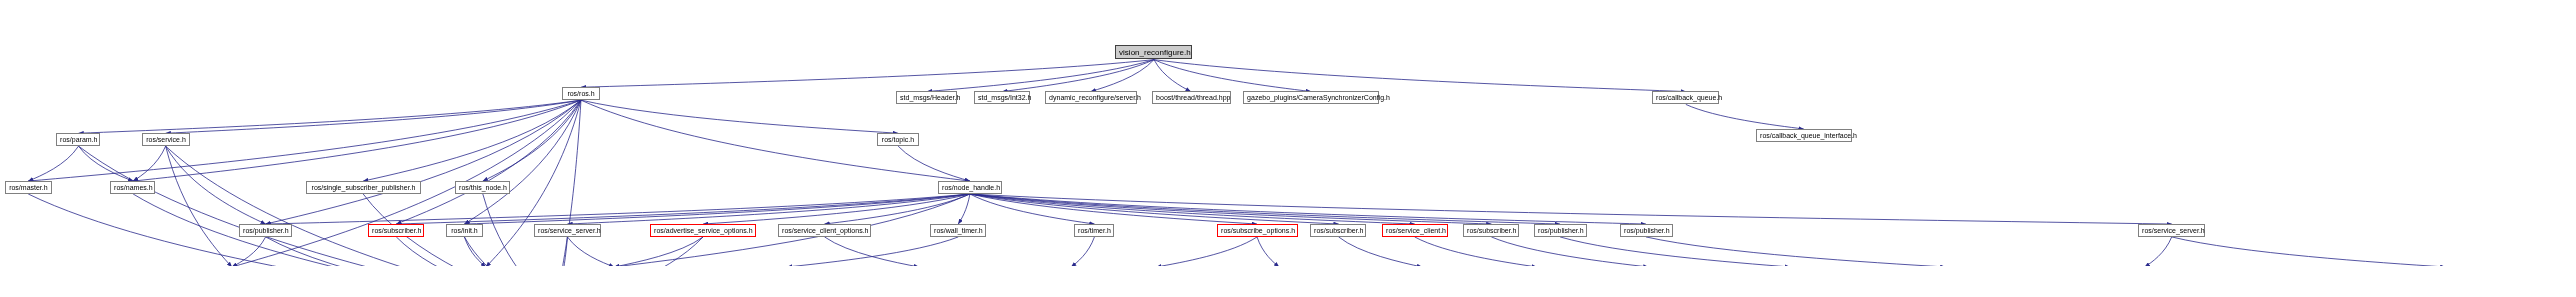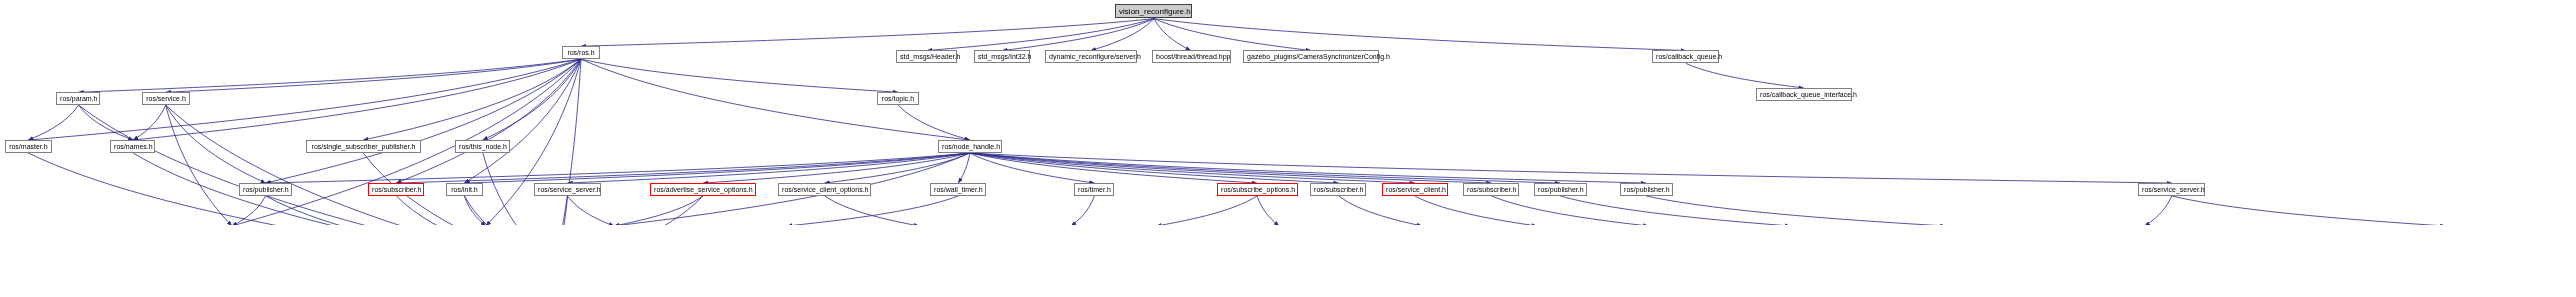--- a/index.html
+++ b/index.html
@@ -1,18 +1,18 @@
 <!DOCTYPE html>
 <html style="font-size:9.8px"><head>
 <meta charset="utf-8">
 <title>vision_reconfigure.h include dependency graph</title>
 <style>
   html,body{margin:0;padding:0;background:#ffffff;}
   #canvas{position:relative;width:2576px;height:225px;background:#ffffff;
-          font-family:"Liberation Sans","DejaVu Sans",sans-serif;overflow:hidden;}
+          font-family:"Liberation Sans","DejaVu Sans",sans-serif;overflow:hidden;margin-top:41px;}
   svg#edges{position:absolute;left:0;top:0;width:2576px;height:298px;pointer-events:none;}
   .node{position:absolute;box-sizing:border-box;height:13px;line-height:11.7px;
         text-align:center;white-space:nowrap;font-size:7px;color:#000000;
         background:#ffffff;border:0.6px solid #808080;padding:0 3.1px;}
   .node.root{background:#cccccc;border:0.6px solid #404040;font-size:8px;height:14.7px;line-height:13.5px;}
   .node.hl{border:0.6px solid #ff0000;}
 </style>
 </head>
 <body>
 

